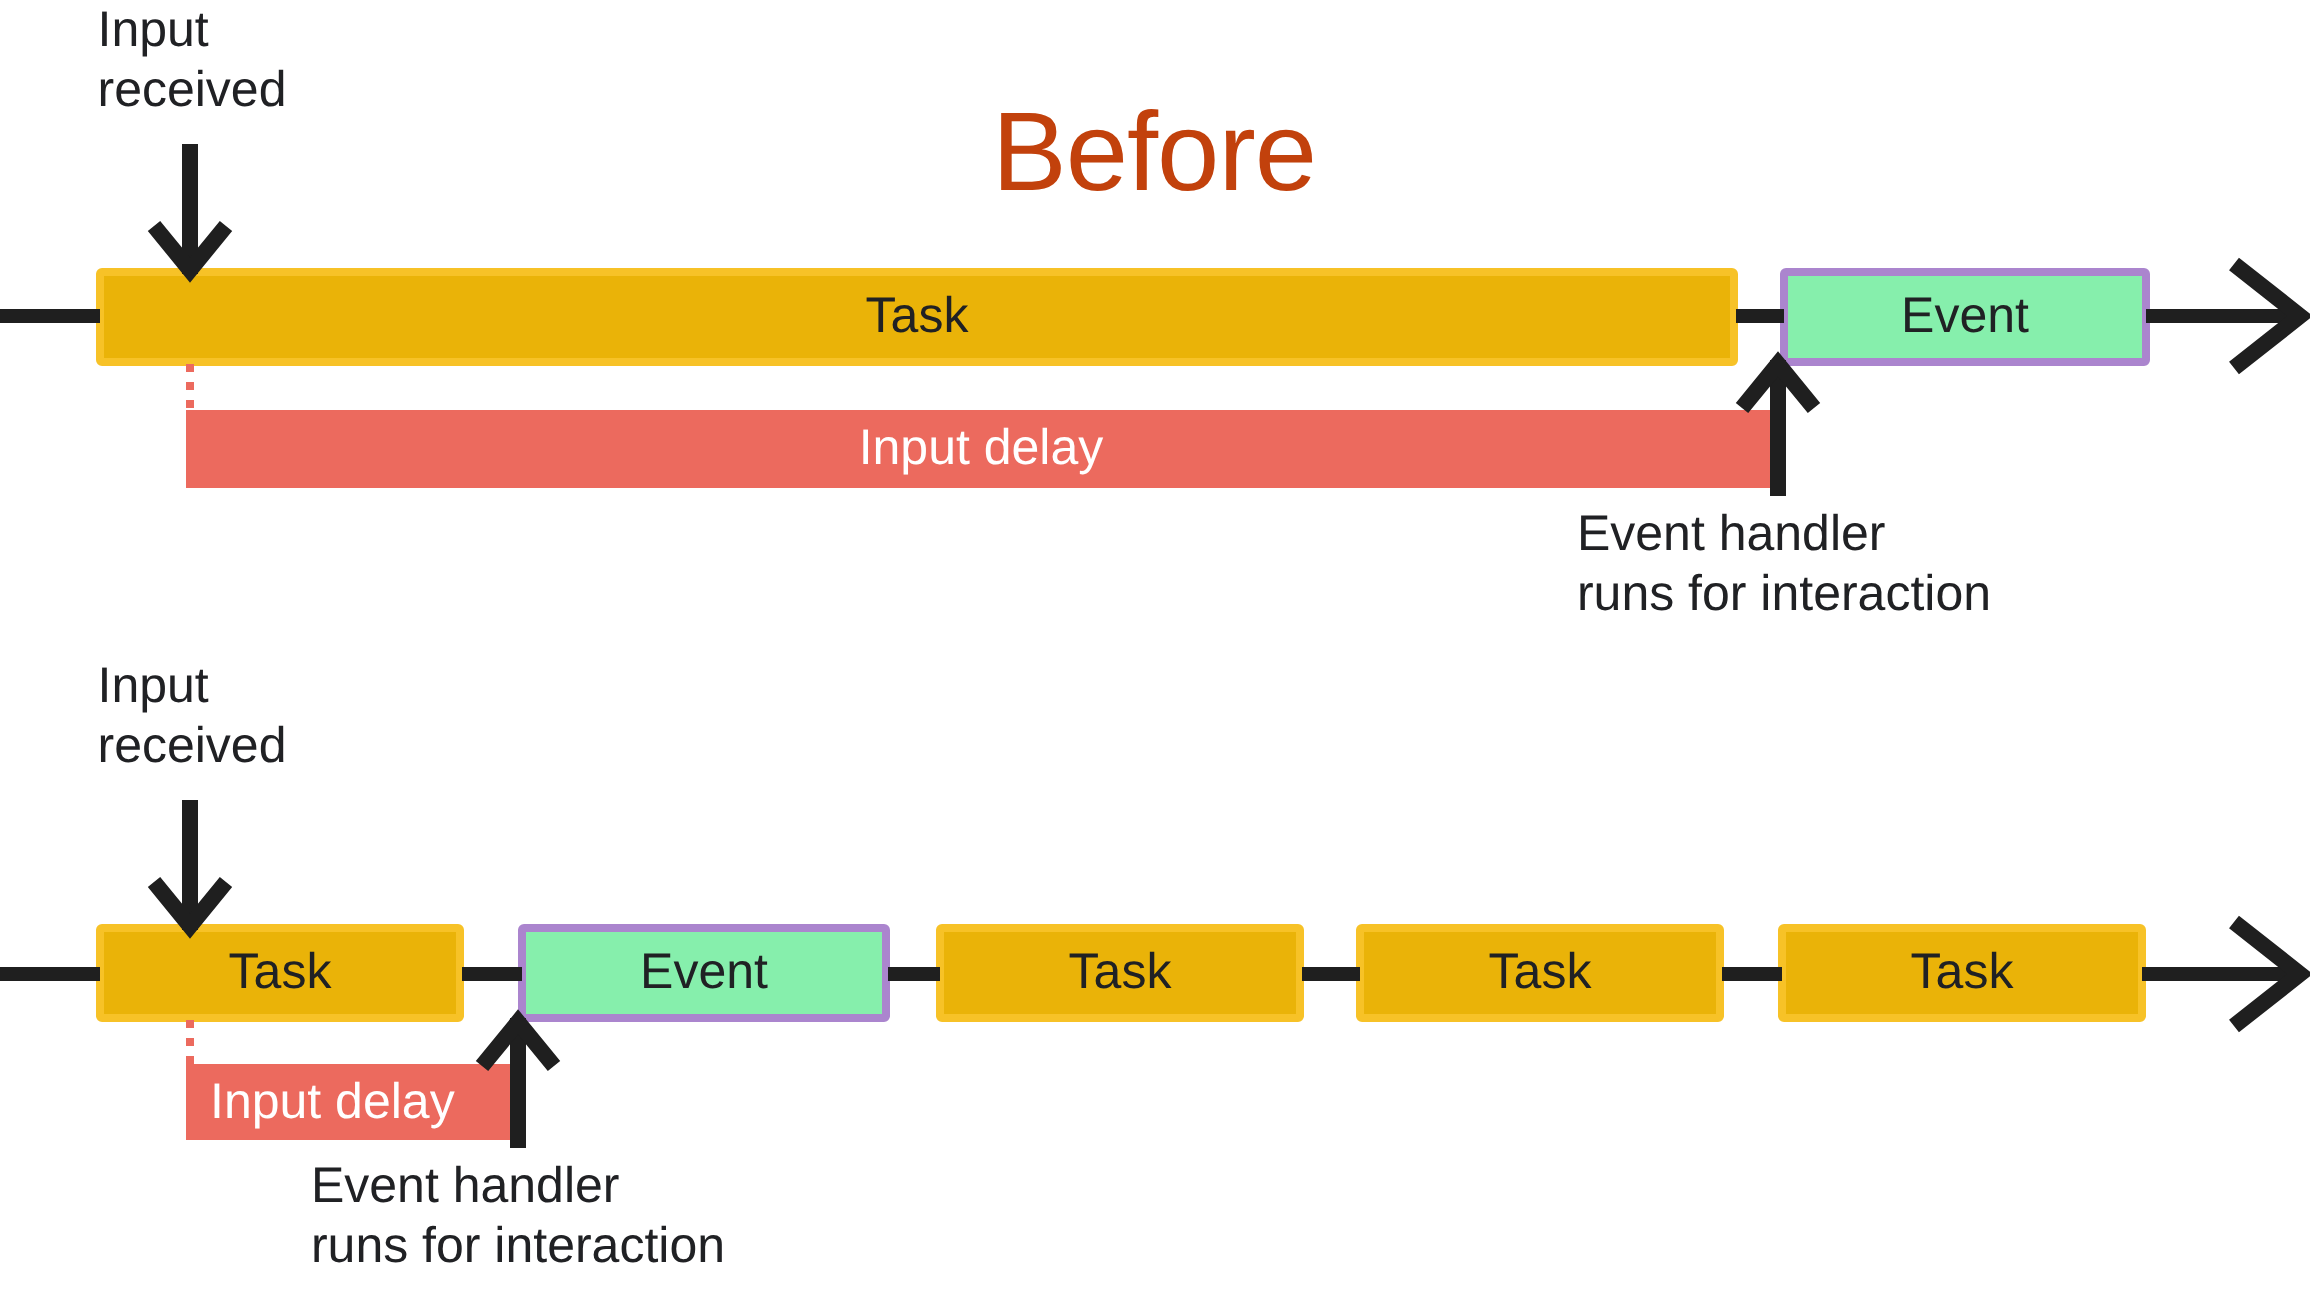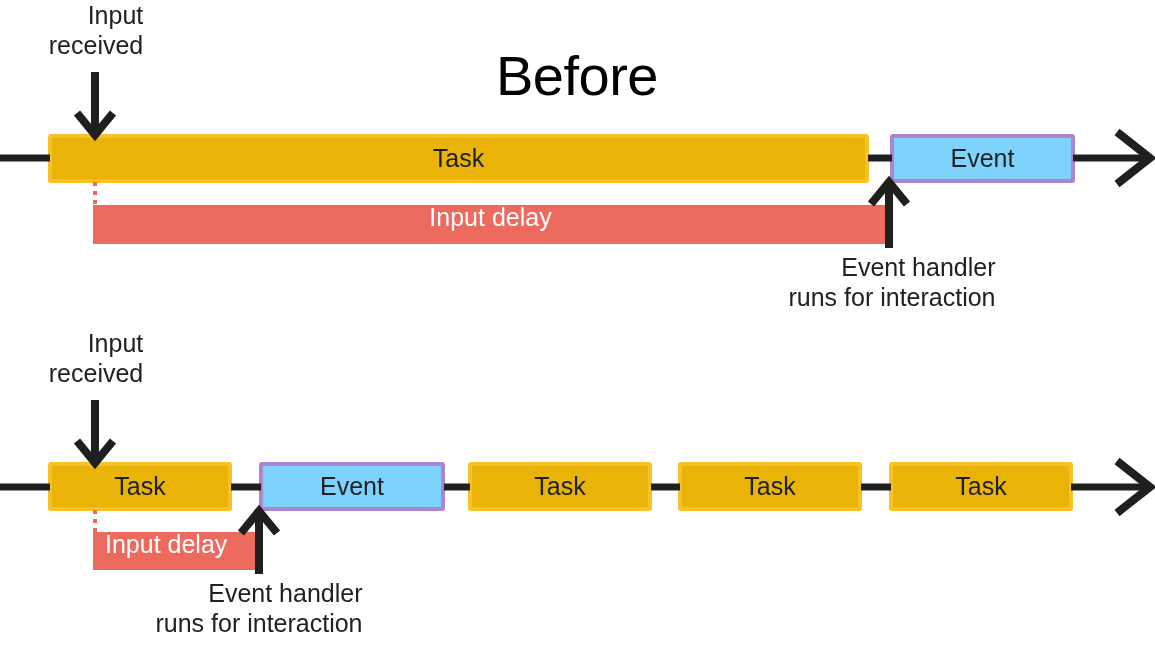--- a/index.html
+++ b/index.html
@@ -5,47 +5,47 @@
   html,body{margin:0;padding:0;}
   body{
     width:1155px;height:647px;background:#ffffff;
     font-family:"Liberation Sans","DejaVu Sans",sans-serif;
     color:#202124;overflow:hidden;position:relative;
   }
   .stage{position:absolute;left:0;top:0;width:1155px;height:647px;}
 
   
   .section-title{
-    position:absolute;font-size:56px;line-height:56px;color:#000000;
+    position:absolute;font-size:56px;line-height:56px;color:#c2410c;
     font-weight:400;letter-spacing:-0.5px;text-align:center;white-space:nowrap;
     transform:translateX(-50%);
   }
 
   
   .box{
     position:absolute;box-sizing:border-box;
     display:flex;align-items:center;justify-content:center;
     font-size:25px;line-height:25px;color:#202124;
     border-radius:3px;white-space:nowrap;
   }
   .box.task{background:#eab308;border:4px solid #F7C227;}
-  .box.event{background:#7dd3fc;border:4px solid #AB85CE;}
+  .box.event{background:#86efac;border:4px solid #AB85CE;}
 
   
   .delay{
     position:absolute;box-sizing:border-box;background:#EC6A5E;
-    display:flex;justify-content:center;
+    display:flex;align-items:center;justify-content:center;
     color:#ffffff;font-size:25px;line-height:25px;white-space:nowrap;
   }
   .delay.left{justify-content:flex-start;padding-left:12px;}
 
   
   .annot{
     position:absolute;font-size:25px;line-height:30px;color:#202124;
-    text-align:right;white-space:nowrap;transform:translateX(-50%);
+    text-align:left;white-space:nowrap;transform:translateX(-50%);
   }
   .annot .ln{display:block;}
 
   
   .dots{
     position:absolute;width:4px;
     background-image:linear-gradient(to bottom,#EC6A5E 0 4px,transparent 4px 9px);
     background-size:4px 9px;
   }
 

